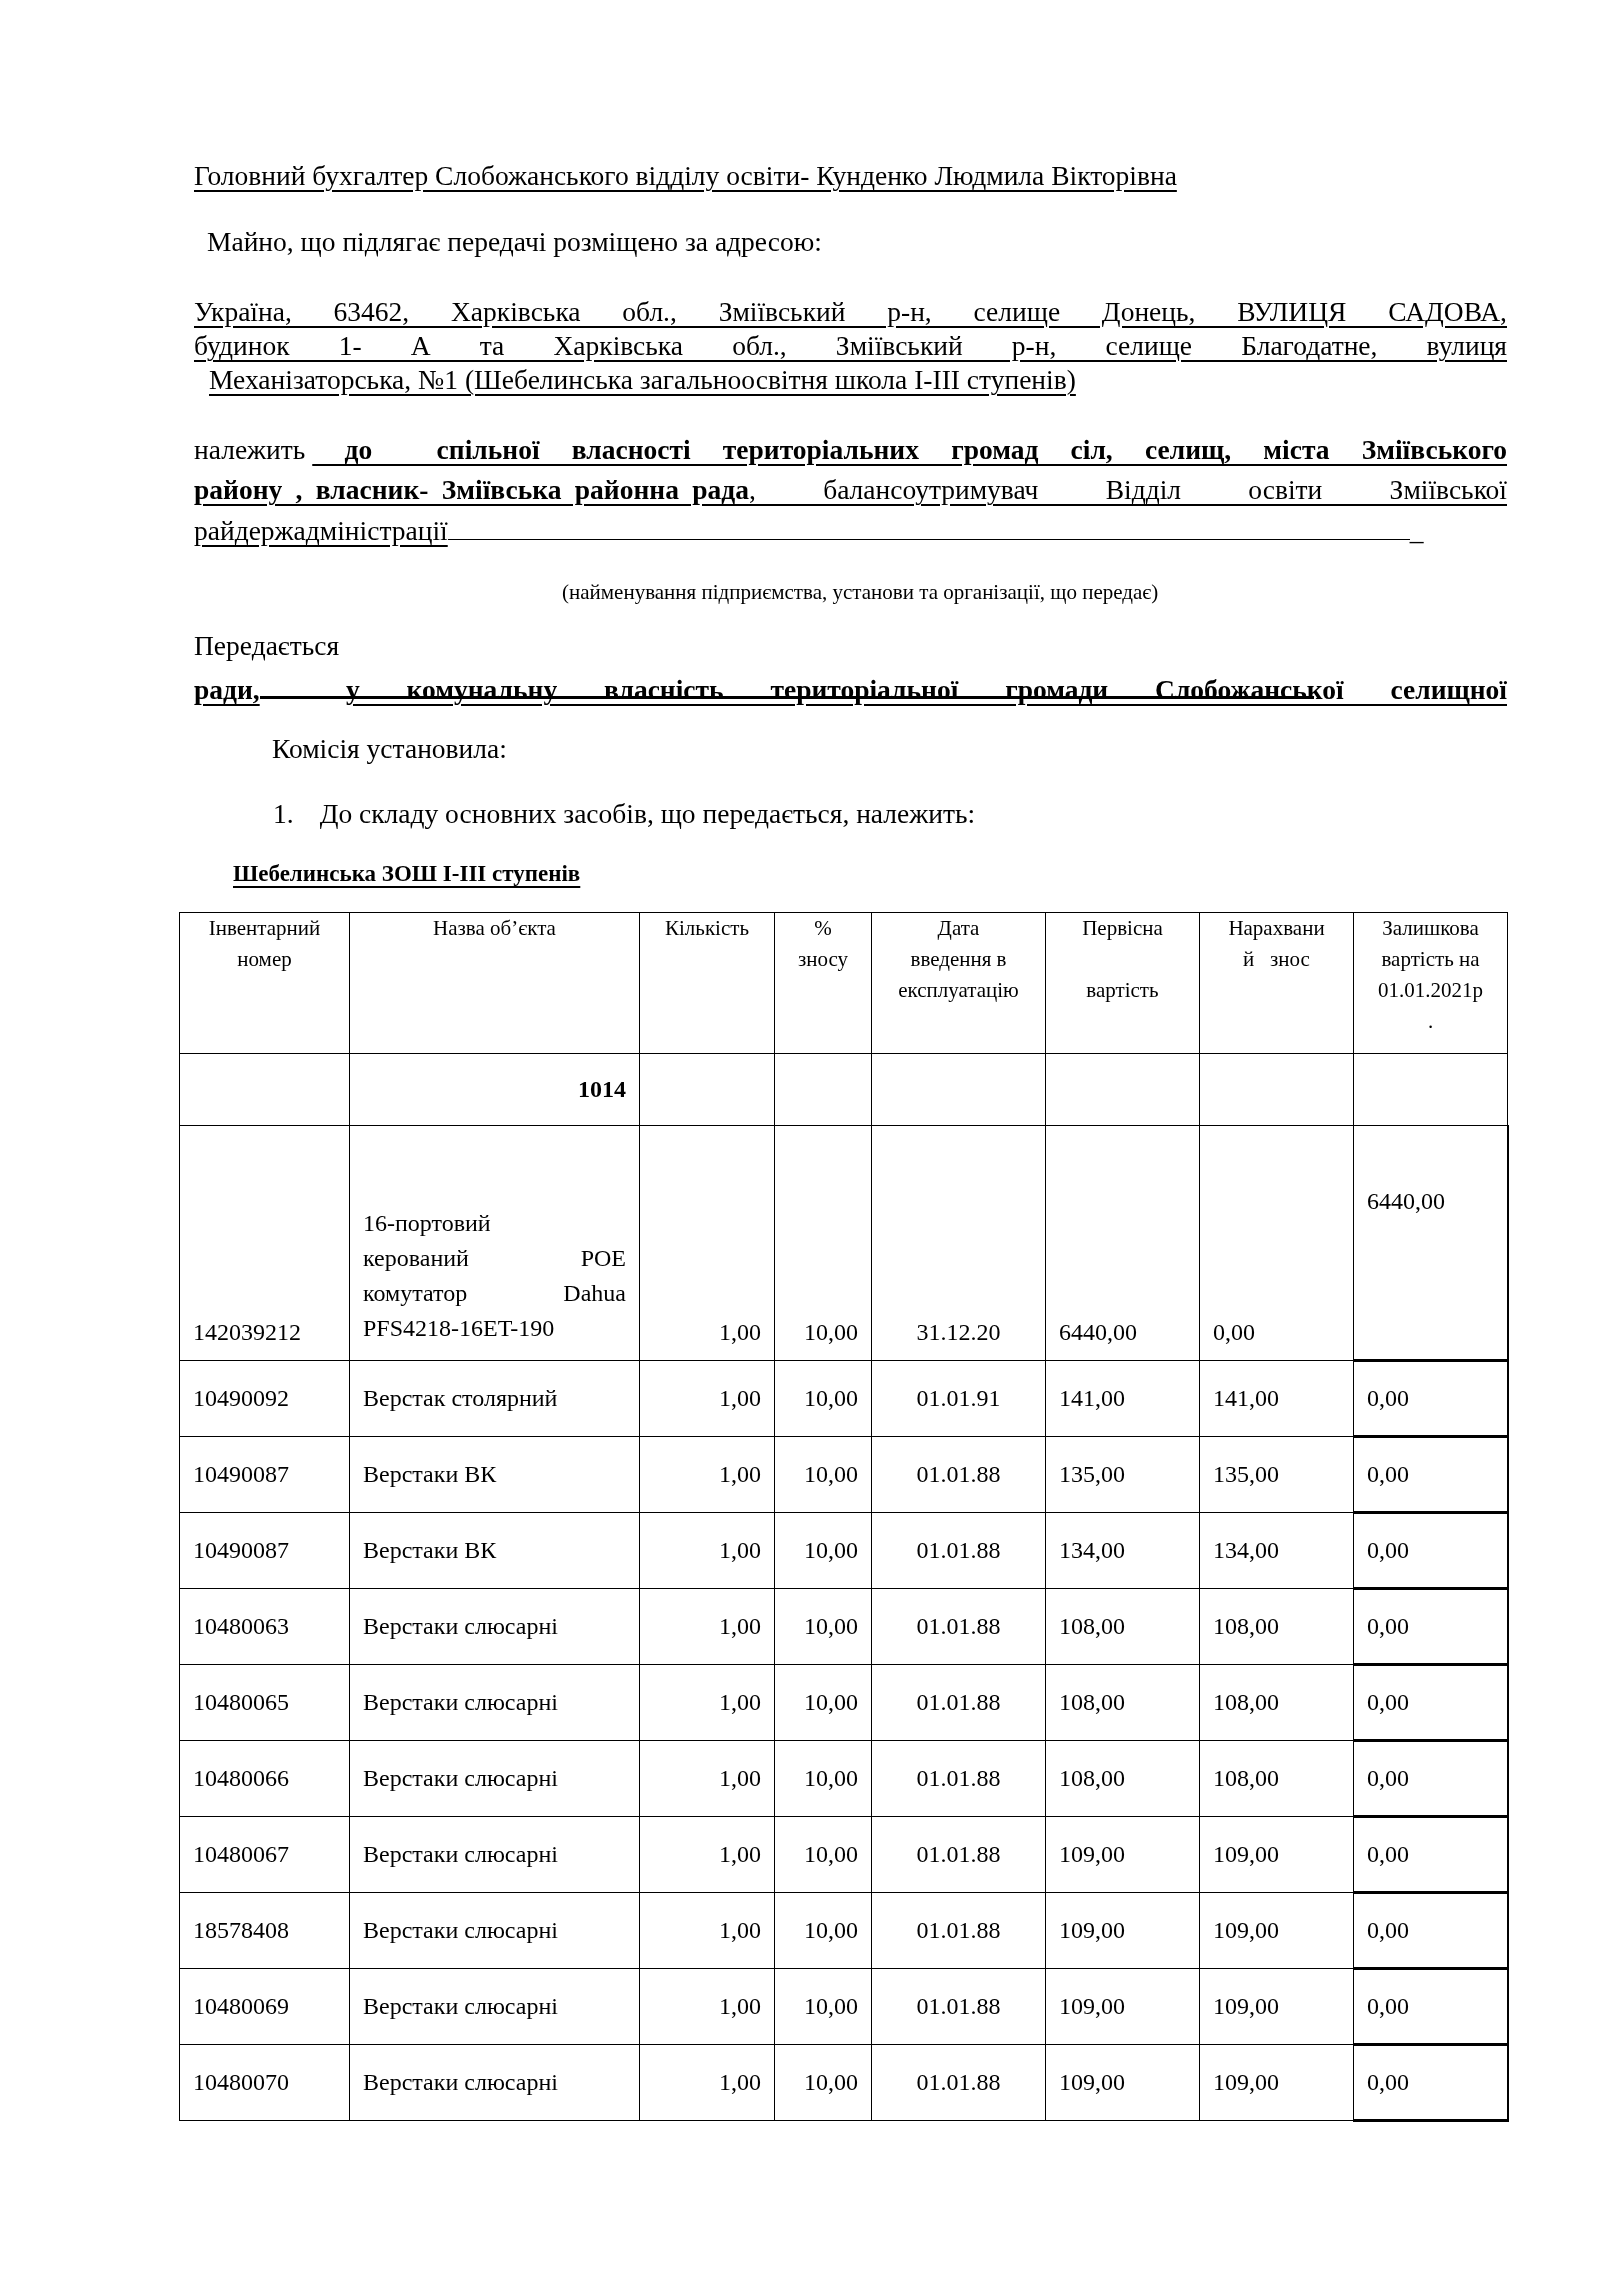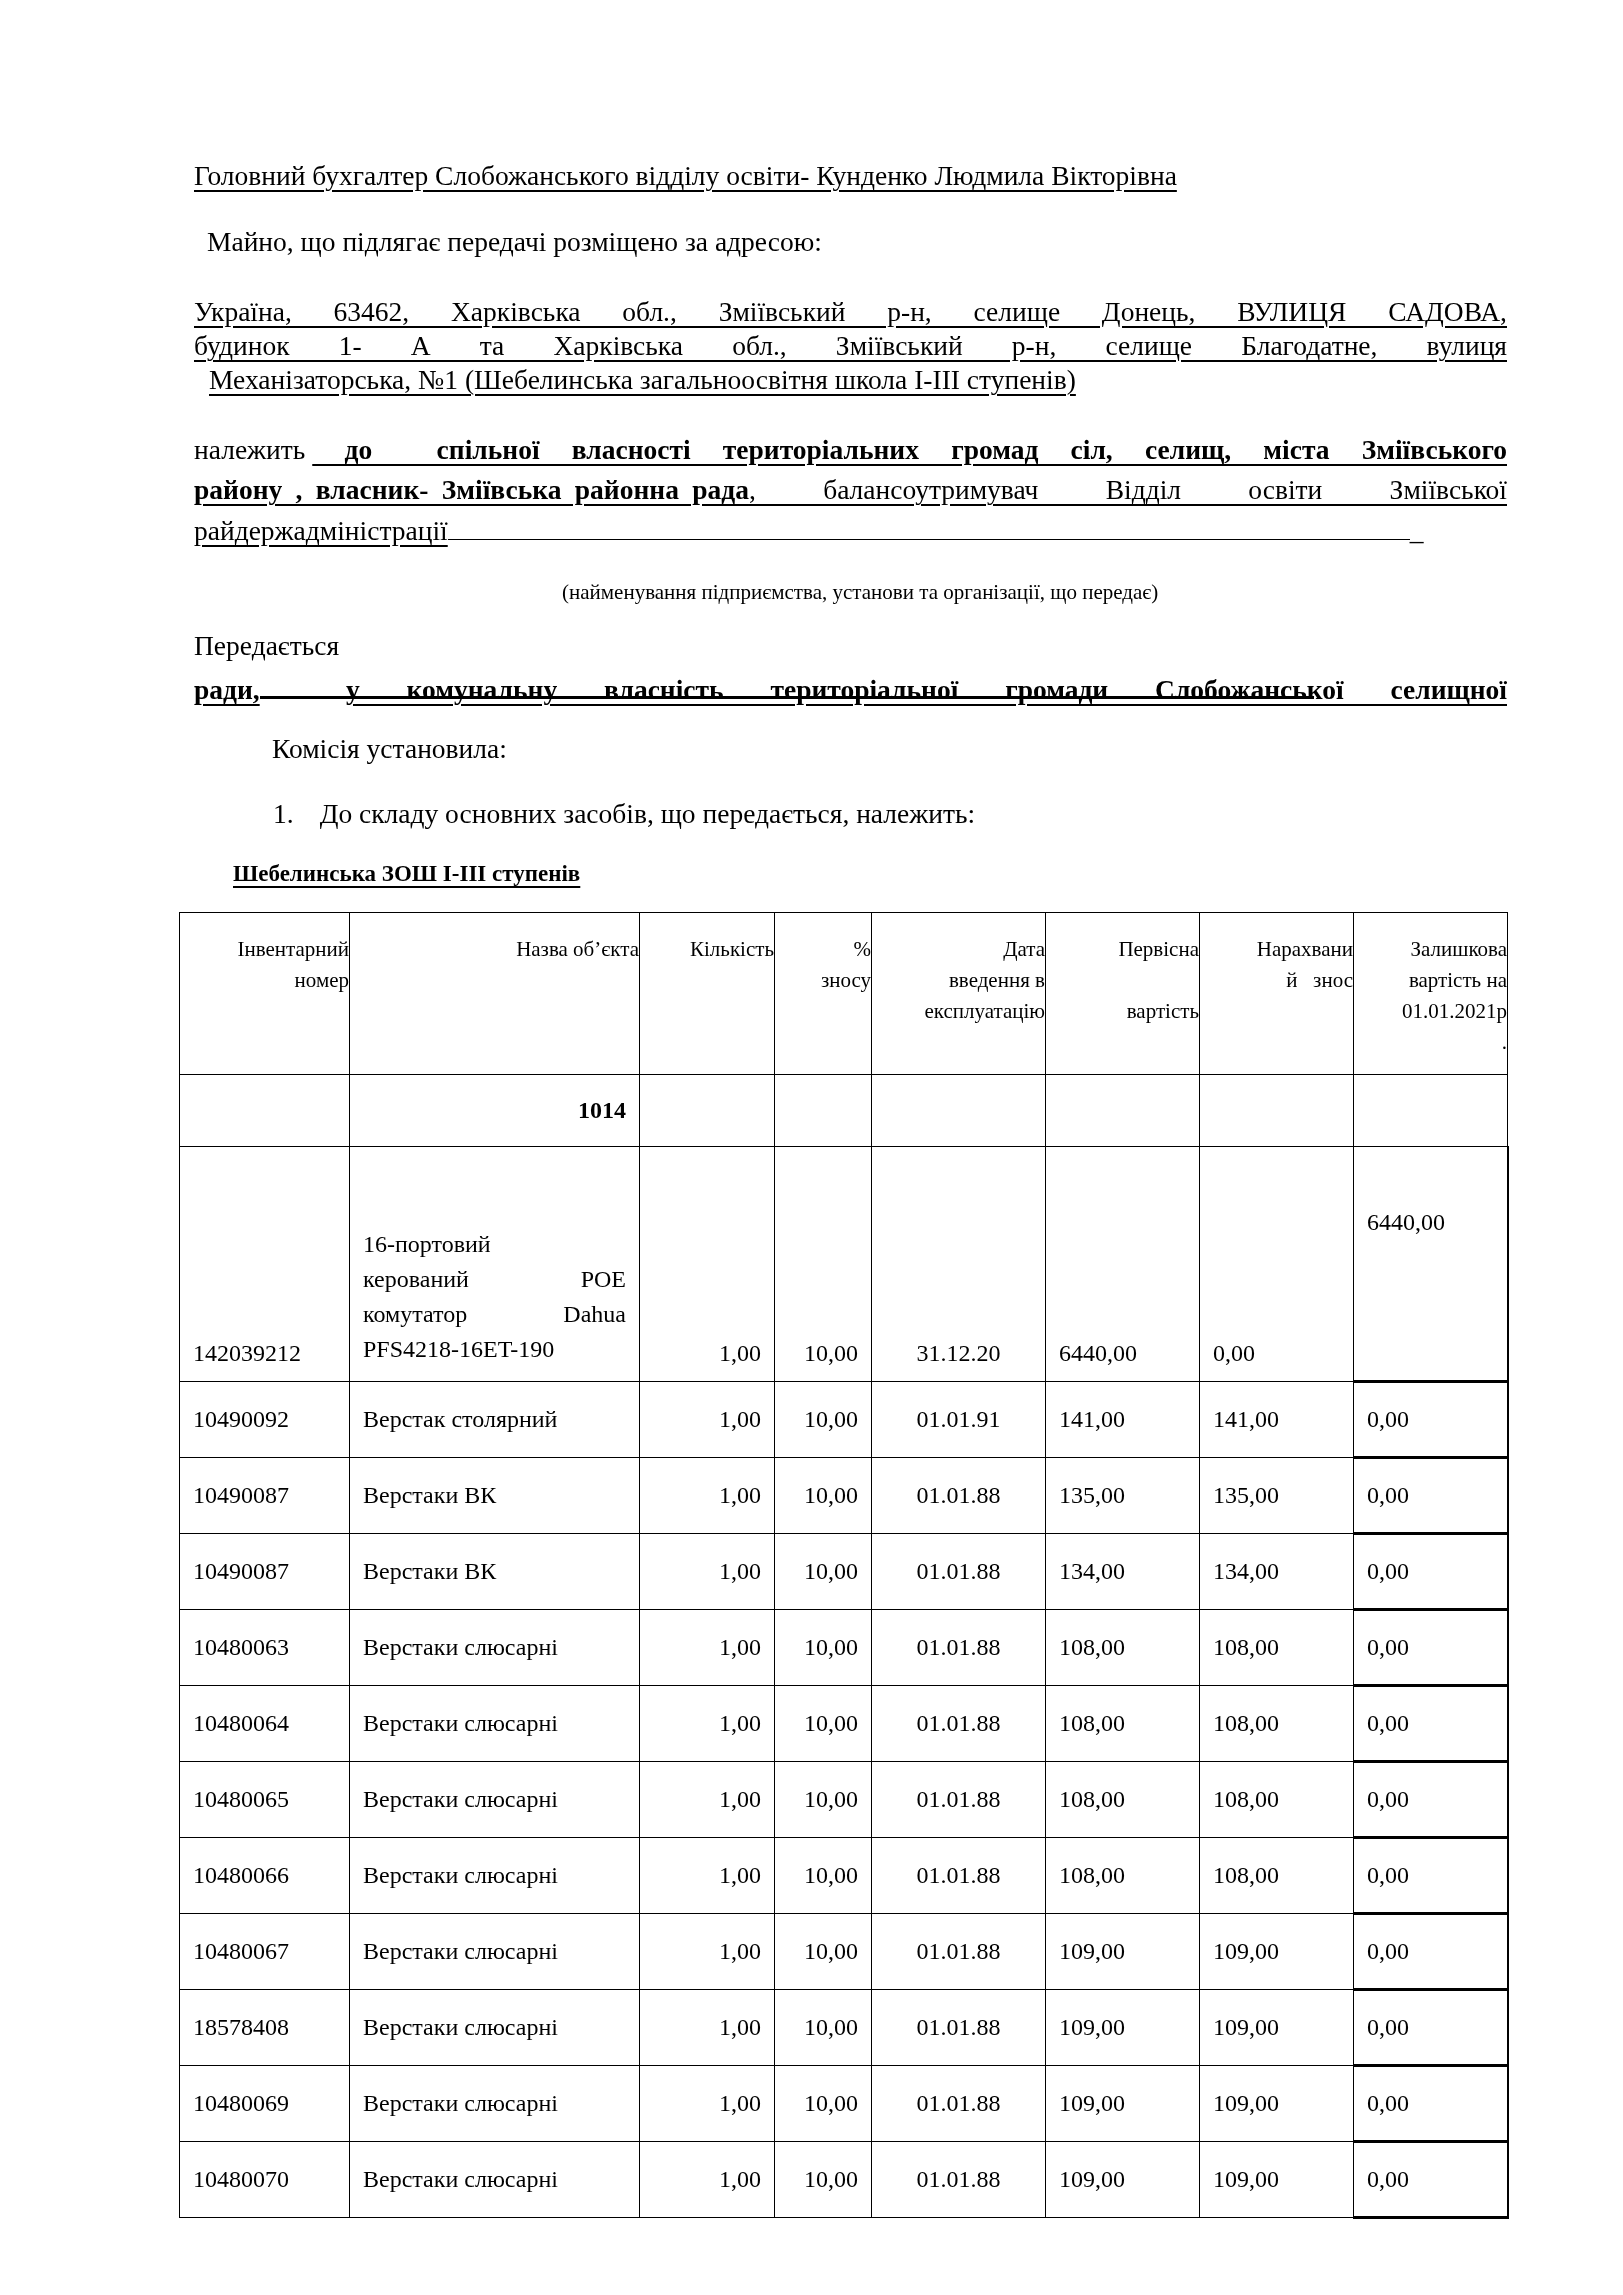--- a/index.html
+++ b/index.html
@@ -10,21 +10,21 @@
   .b { font-weight:bold; }
   .just { text-align:justify; text-align-last:justify; }
   .small { font-size:21px; }
   .heading { font-size:23px; font-weight:bold; }
 
   table.assets { position:absolute; left:179px; top:912px; width:1329px;
                  border-collapse:collapse; table-layout:fixed;
                  font-size:24px; }
   table.assets td, table.assets th { border:1.3px solid #000; padding:0; vertical-align:top;
                  font-weight:normal; }
-  table.assets th { font-size:21px; line-height:31px; text-align:right; padding-top:21px; height:140px; }
+  table.assets th { font-size:21px; line-height:31px; text-align:center; padding-top:0; height:140px; }
   table.assets td { height:73px; vertical-align:middle; padding:0 13px; }
   table.assets td.last { border-bottom:3.3px solid #000; border-right:2.6px solid #000; }
   td.num-c { text-align:center; }
   td.num-r { text-align:right; }
   tr.group td { height:71px; }
   tr.group td.group-label { text-align:right; font-weight:bold; }
   tr.tall td { height:171px; vertical-align:bottom; padding-bottom:14.4px; }
   tr.tall td.last { vertical-align:top; padding-top:62px; padding-bottom:0; }
   .name-just { text-align:justify; text-align-last:left; line-height:35px; display:block; }
 </style>
@@ -160,30 +160,20 @@
         <td>10480063</td>
         <td>Верстаки слюсарні</td>
         <td class="num-r">1,00</td>
         <td class="num-r">10,00</td>
         <td class="num-c">01.01.88</td>
         <td>108,00</td>
         <td>108,00</td>
         <td class="last">0,00</td>
       </tr>
       <tr>
-        <td>10480064</td>
-        <td>Верстаки слюсарні</td>
-        <td class="num-r">1,00</td>
-        <td class="num-r">10,00</td>
-        <td class="num-c">01.01.88</td>
-        <td>108,00</td>
-        <td>108,00</td>
-        <td class="last">0,00</td>
-      </tr>
-      <tr>
         <td>10480065</td>
         <td>Верстаки слюсарні</td>
         <td class="num-r">1,00</td>
         <td class="num-r">10,00</td>
         <td class="num-c">01.01.88</td>
         <td>108,00</td>
         <td>108,00</td>
         <td class="last">0,00</td>
       </tr>
       <tr>

